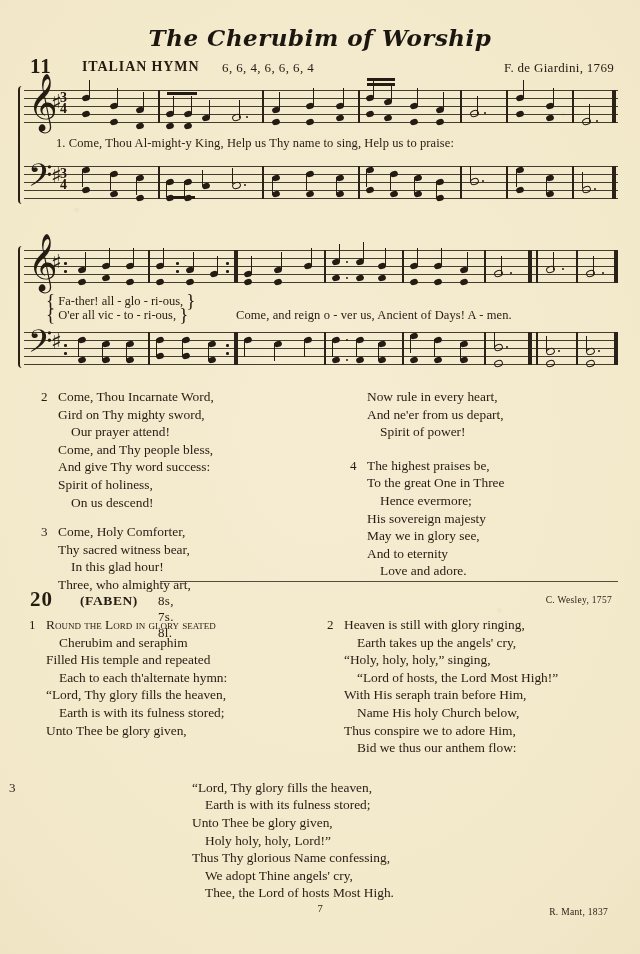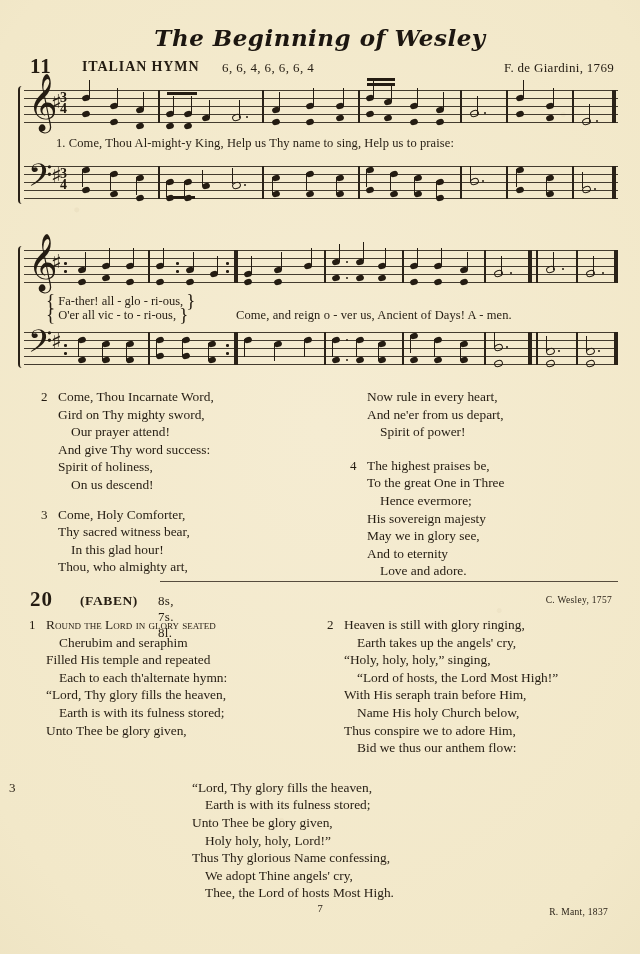--- a/index.html
+++ b/index.html
@@ -151,21 +151,21 @@
     position:absolute;left:0;right:0;top:903px;text-align:center;
     font-size:10.5px;
   }
 </style>
 </head>
 <body>
 
 <div class="page">
   <div class="grain"></div>
 
-  <div class="page-title">The Beginning of Wesley</div>
+  <div class="page-title">The Cherubim of Worship</div>
 
   <div class="hymn-head">
     <span class="hymn-no">11</span>
     <span class="tune-name">ITALIAN HYMN</span>
     <span class="meter">6, 6, 4, 6, 6, 6, 4</span>
     <span class="composer">F. de Giardini, 1769</span>
   </div>
 
   <div class="music">
 
@@ -507,30 +507,31 @@
   </div>
 
   <div class="verses">
     <div class="vcols">
       <div class="vcol left">
         <div class="stanza">
           <span class="vnum">2</span>
           <div class="l0">Come, Thou Incarnate Word,</div>
           <div class="l0">Gird on Thy mighty sword,</div>
           <div class="l1">Our prayer attend!</div>
+          <div class="l0">Come, and Thy people bless,</div>
           <div class="l0">And give Thy word success:</div>
           <div class="l0">Spirit of holiness,</div>
           <div class="l1">On us descend!</div>
         </div>
         <div class="stanza">
           <span class="vnum">3</span>
           <div class="l0">Come, Holy Comforter,</div>
           <div class="l0">Thy sacred witness bear,</div>
           <div class="l1">In this glad hour!</div>
-          <div class="l0">Thou, who almighty art,</div>
+          <div class="l0">Three, who almighty art,</div>
         </div>
       </div>
 
       <div class="vcol right">
         <div class="stanza">
           <div class="l0">Now rule in every heart,</div>
           <div class="l0">And ne'er from us depart,</div>
           <div class="l1">Spirit of power!</div>
         </div>
         <div class="stanza" style="margin-top:16px;">

